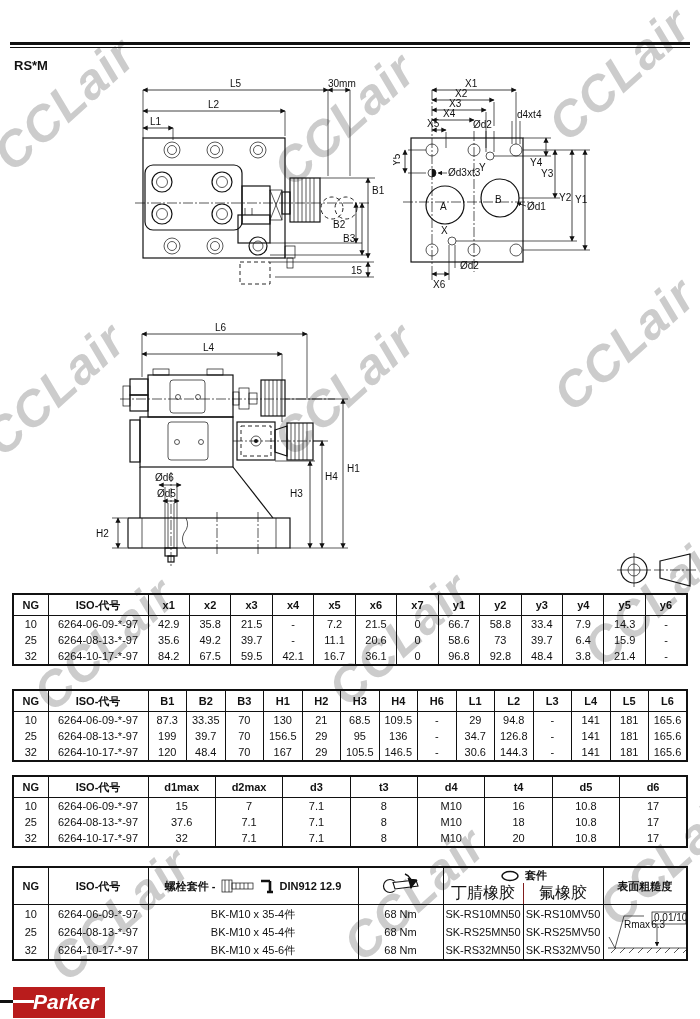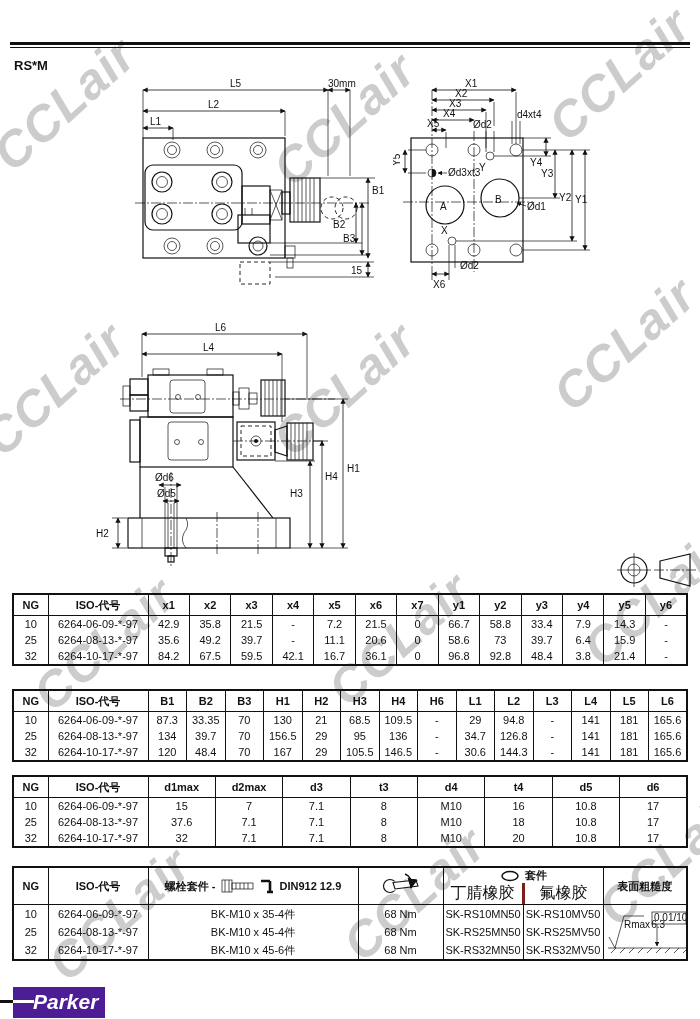--- a/index.html
+++ b/index.html
@@ -37,23 +37,23 @@
   .dimtable th{font-weight:bold;height:20px;}
   .dimtable td{height:16px;}
   #t1{top:593px;} #t2{top:689px;} #t3{top:775px;} #t4{top:866px;}
   #t4 th{height:32px;} #t4 td{height:18px;}
   #note1{left:12px;top:669px;font-size:11.5px;}
   .bolt-th{vertical-align:middle;}
   .bolt-inner{display:flex;align-items:center;justify-content:center;gap:5px;}
   .seal-top{display:flex;align-items:center;justify-content:center;gap:4px;font-weight:bold;}
   .seal-sub{display:flex;font-weight:normal;font-size:16px;}
   .seal-sub span{flex:1;}
-  .seal-sub .s2{border-left:3px solid #7f1d1d;}
+  .seal-sub .s2{border-left:1px solid #7f1d1d;}
   
-  #logo{left:13px;top:987px;width:92px;height:31px;background:#4c1d95;}
+  #logo{left:13px;top:987px;width:92px;height:31px;background:#b91c1c;}
   #logo .txt{position:absolute;left:20px;top:3px;color:#fff;font-size:21px;
              font-weight:bold;font-style:italic;}
   #logo .stripe{position:absolute;left:0;top:13px;width:21px;height:3px;background:#fff;}
   #logo-line{left:0;top:1000px;width:38px;height:3px;background:#111;}
 </style>
 </head>
 <body>
 
 <div class="page">
 
@@ -473,21 +473,21 @@
           <td>29</td>
           <td>94.8</td>
           <td>-</td>
           <td>141</td>
           <td>181</td>
           <td>165.6</td>
         </tr>
         <tr>
           <td>25</td>
           <td>6264-08-13-*-97</td>
-          <td>134</td>
+          <td>199</td>
           <td>39.7</td>
           <td>70</td>
           <td>156.5</td>
           <td>29</td>
           <td>95</td>
           <td>136</td>
           <td>-</td>
           <td>34.7</td>
           <td>126.8</td>
           <td>-</td>

